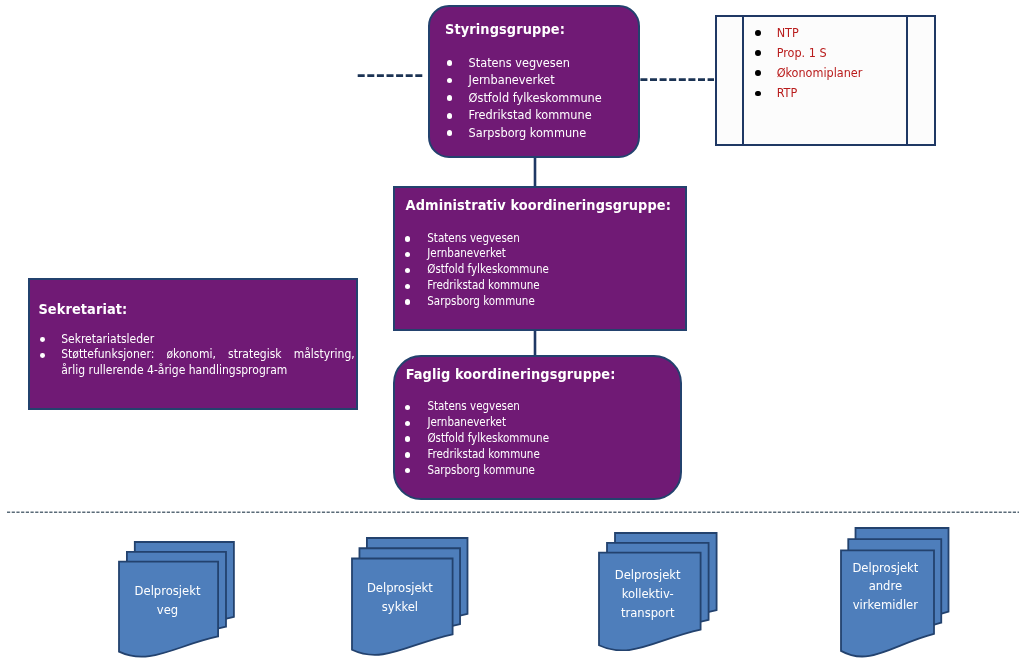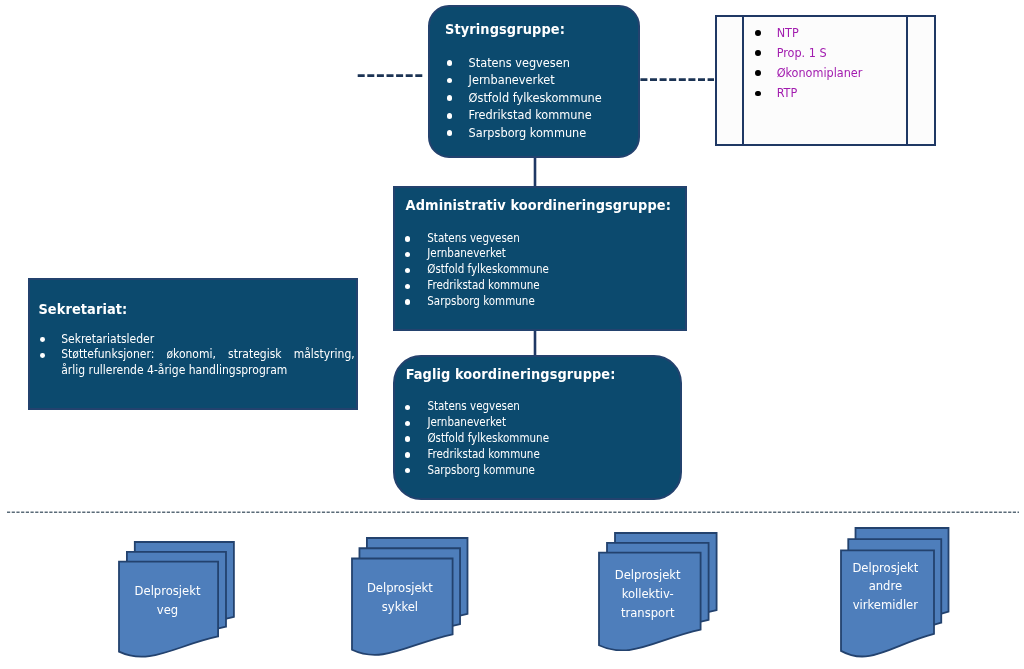--- a/index.html
+++ b/index.html
@@ -8,32 +8,32 @@
   #edges{position:absolute;left:0;top:0;width:1024px;height:669px;overflow:visible;}
 
   
   .card{position:absolute;box-sizing:border-box;border:2.8px solid #23426E;}
   .card .title{position:absolute;font-weight:bold;color:#fff;white-space:nowrap;letter-spacing:0.1px;}
   .card ul{list-style:none;margin:0;padding:0;position:absolute;}
   .card li{color:#fff;position:relative;}
   .card li .bul{position:absolute;border-radius:50%;background:#fff;}
 
   
-  .dark{background:#0c4a6e;}
+  .dark{background:#701a75;}
   .light{background:#8CB2E0;}
 
   
   .docgroup{position:absolute;}
   .docgroup .dlabel{position:absolute;color:#fff;text-align:center;line-height:1.42;}
 
   
   .plaque{position:absolute;box-sizing:border-box;border:2.6px solid #1F3864;background:#FCFCFC;}
   .plaque .vline{position:absolute;top:0;bottom:0;width:2.5px;background:#1F3864;}
   .plaque ul{list-style:none;margin:0;padding:0;position:absolute;}
-  .plaque li{color:#a21caf;position:relative;white-space:nowrap;}
+  .plaque li{color:#b91c1c;position:relative;white-space:nowrap;}
   .plaque li .bul{position:absolute;border-radius:50%;background:#000;}
 
   
   #c-ref{left:143.1px;top:17.3px;width:215.1px;height:119.6px;}
   #c-ref .title{left:8.4px;top:21.8px;font-size:14.4px;}
   #c-ref ul{left:6.2px;top:56.1px;font-size:11.5px;line-height:15.1px;}
   #c-ref li .bul{width:4.6px;height:4.6px;left:4.2px;top:6.3px;}
   #c-ref li span:last-child{margin-left:24.4px;}
 
   #c-sty{left:427.6px;top:4.6px;width:212.3px;height:153.5px;border-radius:21px;}

